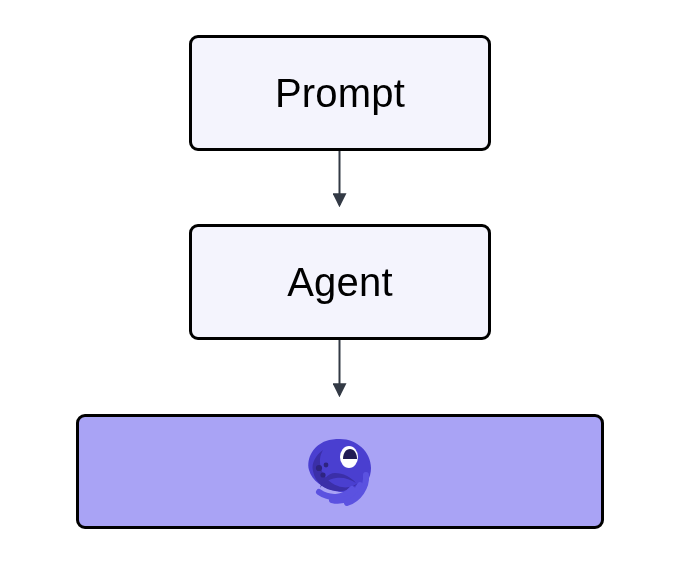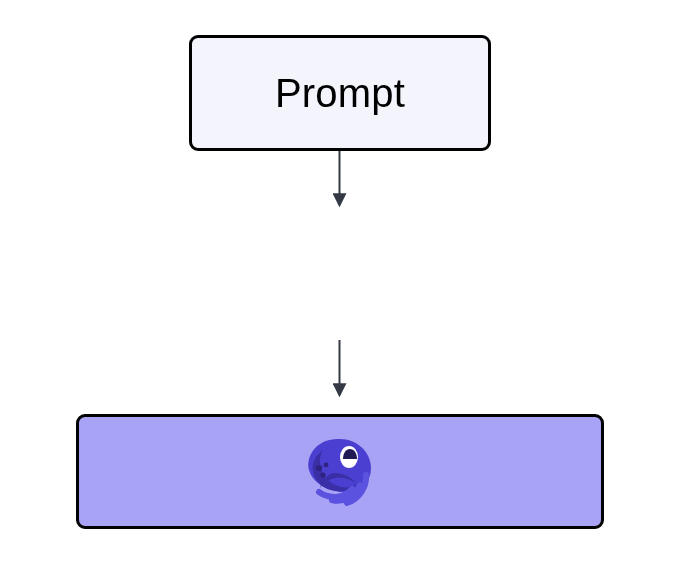--- a/index.html
+++ b/index.html
@@ -102,20 +102,23 @@
 
     <g>
       <path d="M 339.5 340 L 339.5 395" stroke="#333a45" stroke-width="2" fill="none" marker-end="url(#arrowhead)"></path>
     </g>
   </svg>
 
   <div id="node-prompt" class="node node-plain">
     <span class="node-label">Prompt</span>
   </div>
 
+  <div id="node-agent" class="node node-plain">
+    <span class="node-label">Agent</span>
+  </div>
 
   <div id="node-output" class="node node-highlight">
     <svg class="octopus-icon" viewBox="0 0 70 70" xmlns="http://www.w3.org/2000/svg">
 
       <path d="M 35 2
                C 52 2 66 15 66 31
                C 66 41 61 48 54 52
                C 47 56 38 56 30 54
                C 18 51 7 44 4 33
                C 1 21 9 8 21 4

